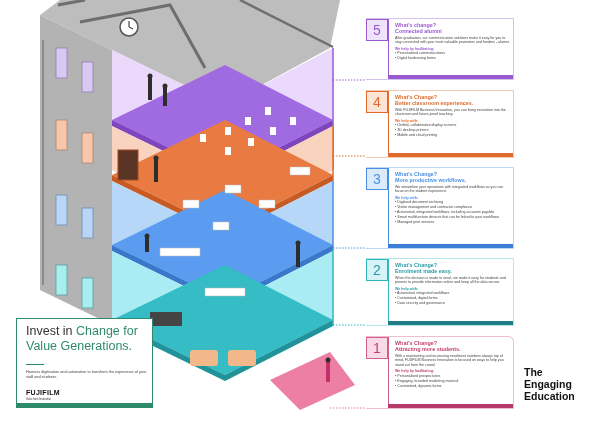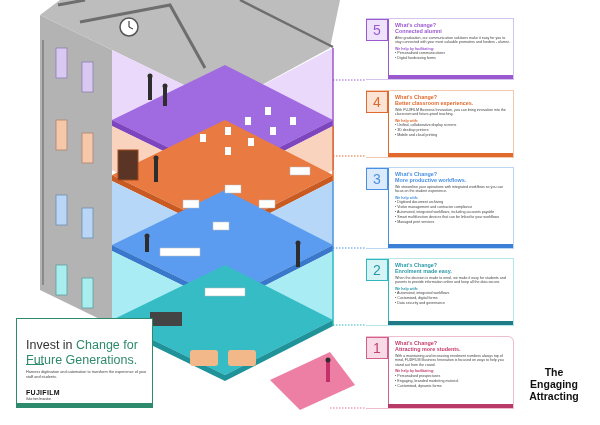--- a/index.html
+++ b/index.html
@@ -10,28 +10,28 @@
   .panel .vline{position:absolute;left:22px;top:0;bottom:0;width:1px;}
   .panel .content{position:absolute;left:29px;top:3px;right:3px;}
   .panel .title{font-size:5.4px;line-height:6px;font-weight:bold;}
   .panel .desc{font-size:3.6px;line-height:4.4px;color:#444;margin-top:2px;}
   .panel .help{font-size:3.6px;line-height:4.4px;font-weight:bold;margin-top:2px;}
   .panel ul{margin:0;padding:0;list-style:none;}
   .panel li{font-size:3.6px;line-height:5px;color:#444;}
   .panel li:before{content:"• ";}
   .panel .bar{position:absolute;left:22px;right:0;bottom:0;height:4px;}
   .invest{position:absolute;left:16px;top:318px;width:137px;height:90px;background:#fff;border:1px solid #2e8a6c;box-sizing:border-box;}
-  .invest .head{position:absolute;left:9px;top:5px;font-size:12.5px;line-height:15px;color:#333;margin-top:14px;}
+  .invest .head{position:absolute;left:9px;top:5px;font-size:12.5px;line-height:15px;color:#333;}
   .invest .head .hl{color:#2e8a6c;}
   .invest .rule{position:absolute;left:9px;top:45px;width:18px;height:1px;background:#2e8a6c;}
   .invest .sub{position:absolute;left:9px;top:51px;width:122px;font-size:3.8px;line-height:5px;color:#444;}
   .invest .logo{position:absolute;left:9px;top:70px;font-size:7px;font-weight:bold;letter-spacing:0.3px;color:#111;}
   .invest .tag{position:absolute;left:9px;top:79px;font-size:2.6px;color:#333;}
   .invest .bot{position:absolute;left:0;right:0;bottom:0;height:4px;background:#2e8a6c;}
-  .lifecycle{position:absolute;left:524px;top:366px;width:60px;text-align:center;font-size:10.5px;line-height:12px;font-weight:bold;color:#111;}
+  .lifecycle{position:absolute;left:524px;top:366px;width:60px;text-align:left;font-size:10.5px;line-height:12px;font-weight:bold;color:#111;}
 </style>
 </head>
 <body>
 
 <svg class="building" viewBox="0 0 600 425" xmlns="http://www.w3.org/2000/svg">
 
   <polygon points="40,15 112,50 112,325 40,290" fill="#b3b3b3"></polygon>
   <line x1="43" y1="40" x2="43" y2="285" stroke="#7d7d7d" stroke-width="1.5"></line>
 
   <g fill="#d9c8f2" stroke="#8d7fb0" stroke-width="0.8">
@@ -220,26 +220,26 @@
       <li>Engaging, branded marketing material</li>
       <li>Customised, dynamic forms</li>
     </ul>
   </div>
   <div class="bar" style="background:#b83a68;"></div>
 </div>
 
 <div class="invest">
   <div class="head">
     <span>Invest in </span><span class="hl">Change for</span><br>
-    <span class="hl">Future Generations.</span>
+    <span class="hl">Value Generations.</span>
   </div>
   <div class="rule"></div>
   <div class="sub">Harness digitisation and automation to transform the experience of your staff and students.</div>
   <div class="logo">FUJIFILM</div>
   <div class="tag">Value from Innovation</div>
   <div class="bot"></div>
 </div>
 
 <div class="lifecycle">
   <div>The</div>
   <div>Engaging</div>
-  <div>Attracting</div>
+  <div>Education</div>
 </div>
 
 </body></html>

